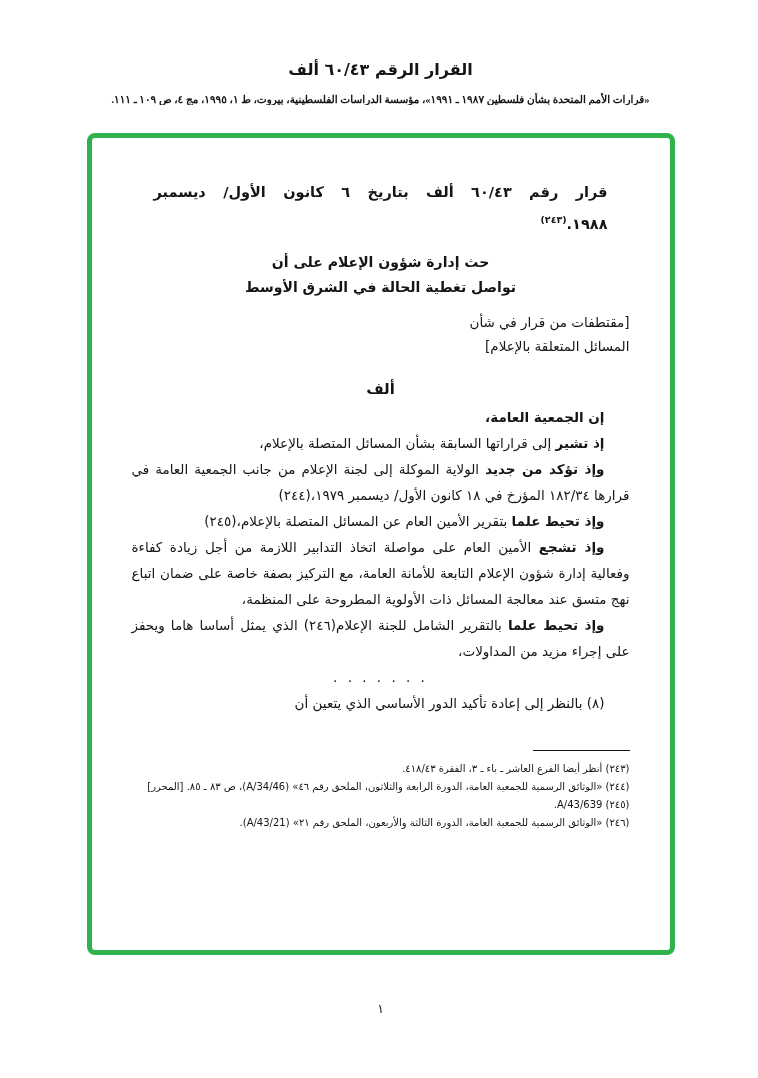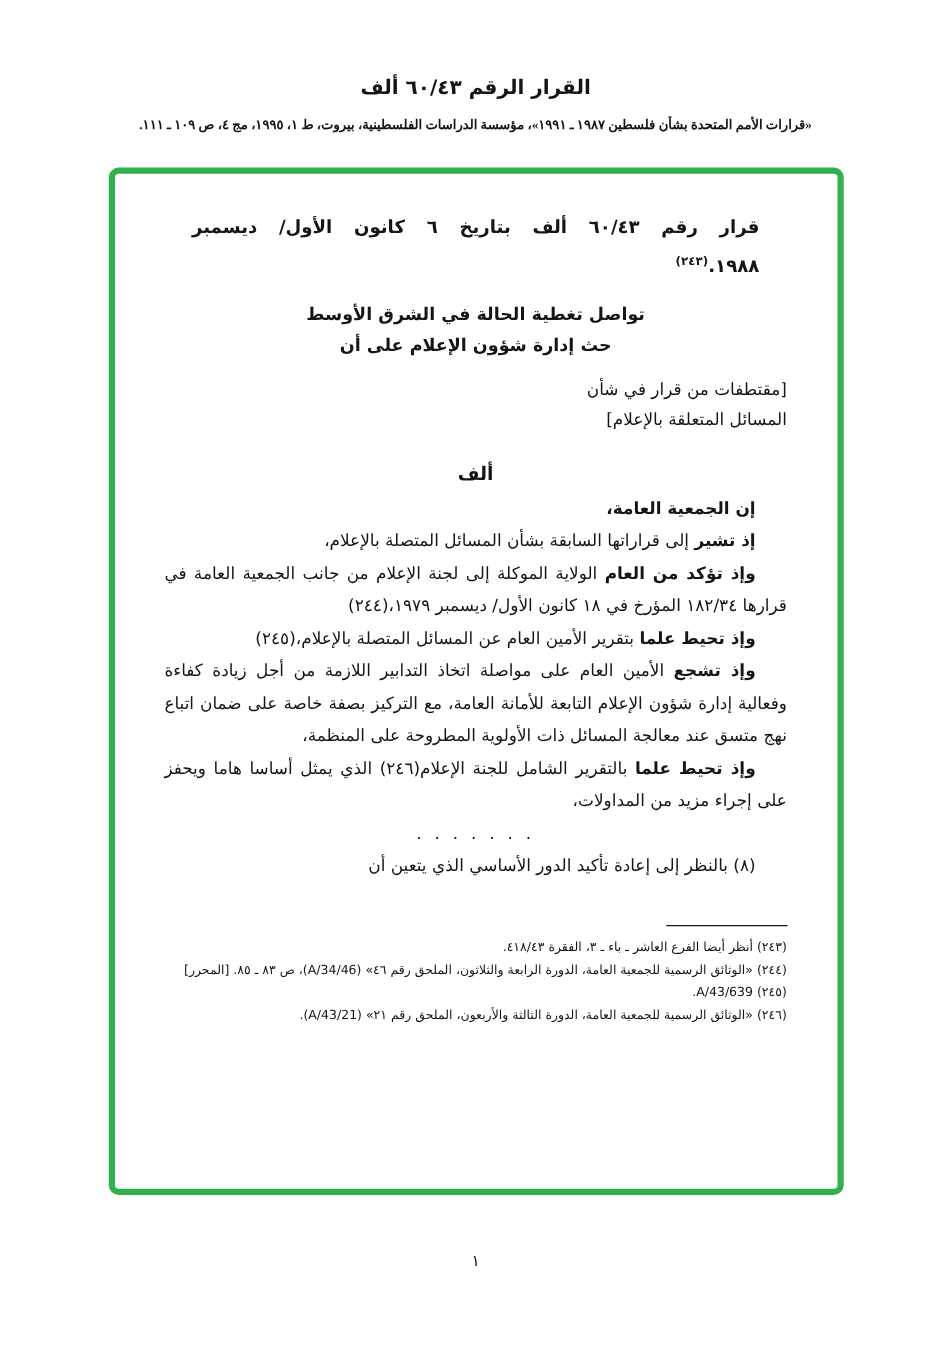--- a/index.html
+++ b/index.html
@@ -16,21 +16,21 @@
 
   .header { text-align:center; padding-top:60px; }
   .header-title { font-size:16px; font-weight:bold; letter-spacing:0.2px; }
   .header-citation { font-size:10.5px; font-weight:bold; margin-top:14px; padding:0 26px; white-space:nowrap; overflow:hidden;font-family:Liberation Serif, serif; }
 
   .green-box {
     width:588px; min-height:822px;
     margin:28px auto 0 auto;
     border:5px solid var(--accent, #2eb24b);
     border-radius:8px;
-    padding:29px 40px 18px 40px;
+    padding:40px 40px 18px 40px;
     background:#ffffff;
   }
 
   .doc-title { font-weight:bold; font-size:14.5px; line-height:28px; margin:0 22px 12px 22px; }
   .doc-title-l1 { text-align:justify; text-align-last:justify; }
   .doc-title-l2 { }
   .fn-ref { font-size:9.5px; vertical-align:super; }
 
   .doc-subtitle { font-weight:bold; font-size:14px; text-align:center; line-height:25px; margin-bottom:10px; }
   .bracket-note { font-size:13.5px; line-height:24px; margin-bottom:20px; }
@@ -57,35 +57,35 @@
   </div>
 
   <div class="green-box">
 
     <div class="doc-title">
       <div class="doc-title-l1">قرار رقم ٦٠/٤٣ ألف بتاريخ ٦ كانون الأول/ ديسمبر</div>
       <div class="doc-title-l2"><span>١٩٨٨.</span><sup class="fn-ref">(٢٤٣)</sup></div>
     </div>
 
     <div class="doc-subtitle">
+      <div>حث إدارة شؤون الإعلام على أن</div>
       <div>تواصل تغطية الحالة في الشرق الأوسط</div>
-      <div>حث إدارة شؤون الإعلام على أن</div>
     </div>
 
     <div class="bracket-note">
       <div>[مقتطفات من قرار في شأن</div>
       <div>المسائل المتعلقة بالإعلام]</div>
     </div>
 
     <div class="section-heading">ألف</div>
 
     <div class="body-text">
       <p><span class="lead">إن الجمعية العامة،</span><span></span></p>
       <p><span class="lead">إذ تشير</span><span> إلى قراراتها السابقة بشأن المسائل المتصلة بالإعلام،</span></p>
-      <p><span class="lead">وإذ تؤكد من العام</span><span> الولاية الموكلة إلى لجنة الإعلام من جانب الجمعية العامة في قرارها ١٨٢/٣٤ المؤرخ في ١٨ كانون الأول/ ديسمبر ١٩٧٩،(٢٤٤)</span></p>
+      <p><span class="lead">وإذ تؤكد من جديد</span><span> الولاية الموكلة إلى لجنة الإعلام من جانب الجمعية العامة في قرارها ١٨٢/٣٤ المؤرخ في ١٨ كانون الأول/ ديسمبر ١٩٧٩،(٢٤٤)</span></p>
       <p><span class="lead">وإذ تحيط علما</span><span> بتقرير الأمين العام عن المسائل المتصلة بالإعلام،(٢٤٥)</span></p>
       <p><span class="lead">وإذ تشجع</span><span> الأمين العام على مواصلة اتخاذ التدابير اللازمة من أجل زيادة كفاءة وفعالية إدارة شؤون الإعلام التابعة للأمانة العامة، مع التركيز بصفة خاصة على ضمان اتباع نهج متسق عند معالجة المسائل ذات الأولوية المطروحة على المنظمة،</span></p>
       <p><span class="lead">وإذ تحيط علما</span><span> بالتقرير الشامل للجنة الإعلام(٢٤٦) الذي يمثل أساسا هاما ويحفز على إجراء مزيد من المداولات،</span></p>
       <p class="ellipsis-line">. . . . . . .</p>
       <p><span>(٨) بالنظر إلى إعادة تأكيد الدور الأساسي الذي يتعين أن</span></p>
     </div>
 
     <div class="footnotes">
       <div class="footnote-rule"></div>
       <p>(٢٤٣) أنظر أيضا الفرع العاشر ـ باء ـ ٣، الفقرة ٤١٨/٤٣.</p>

